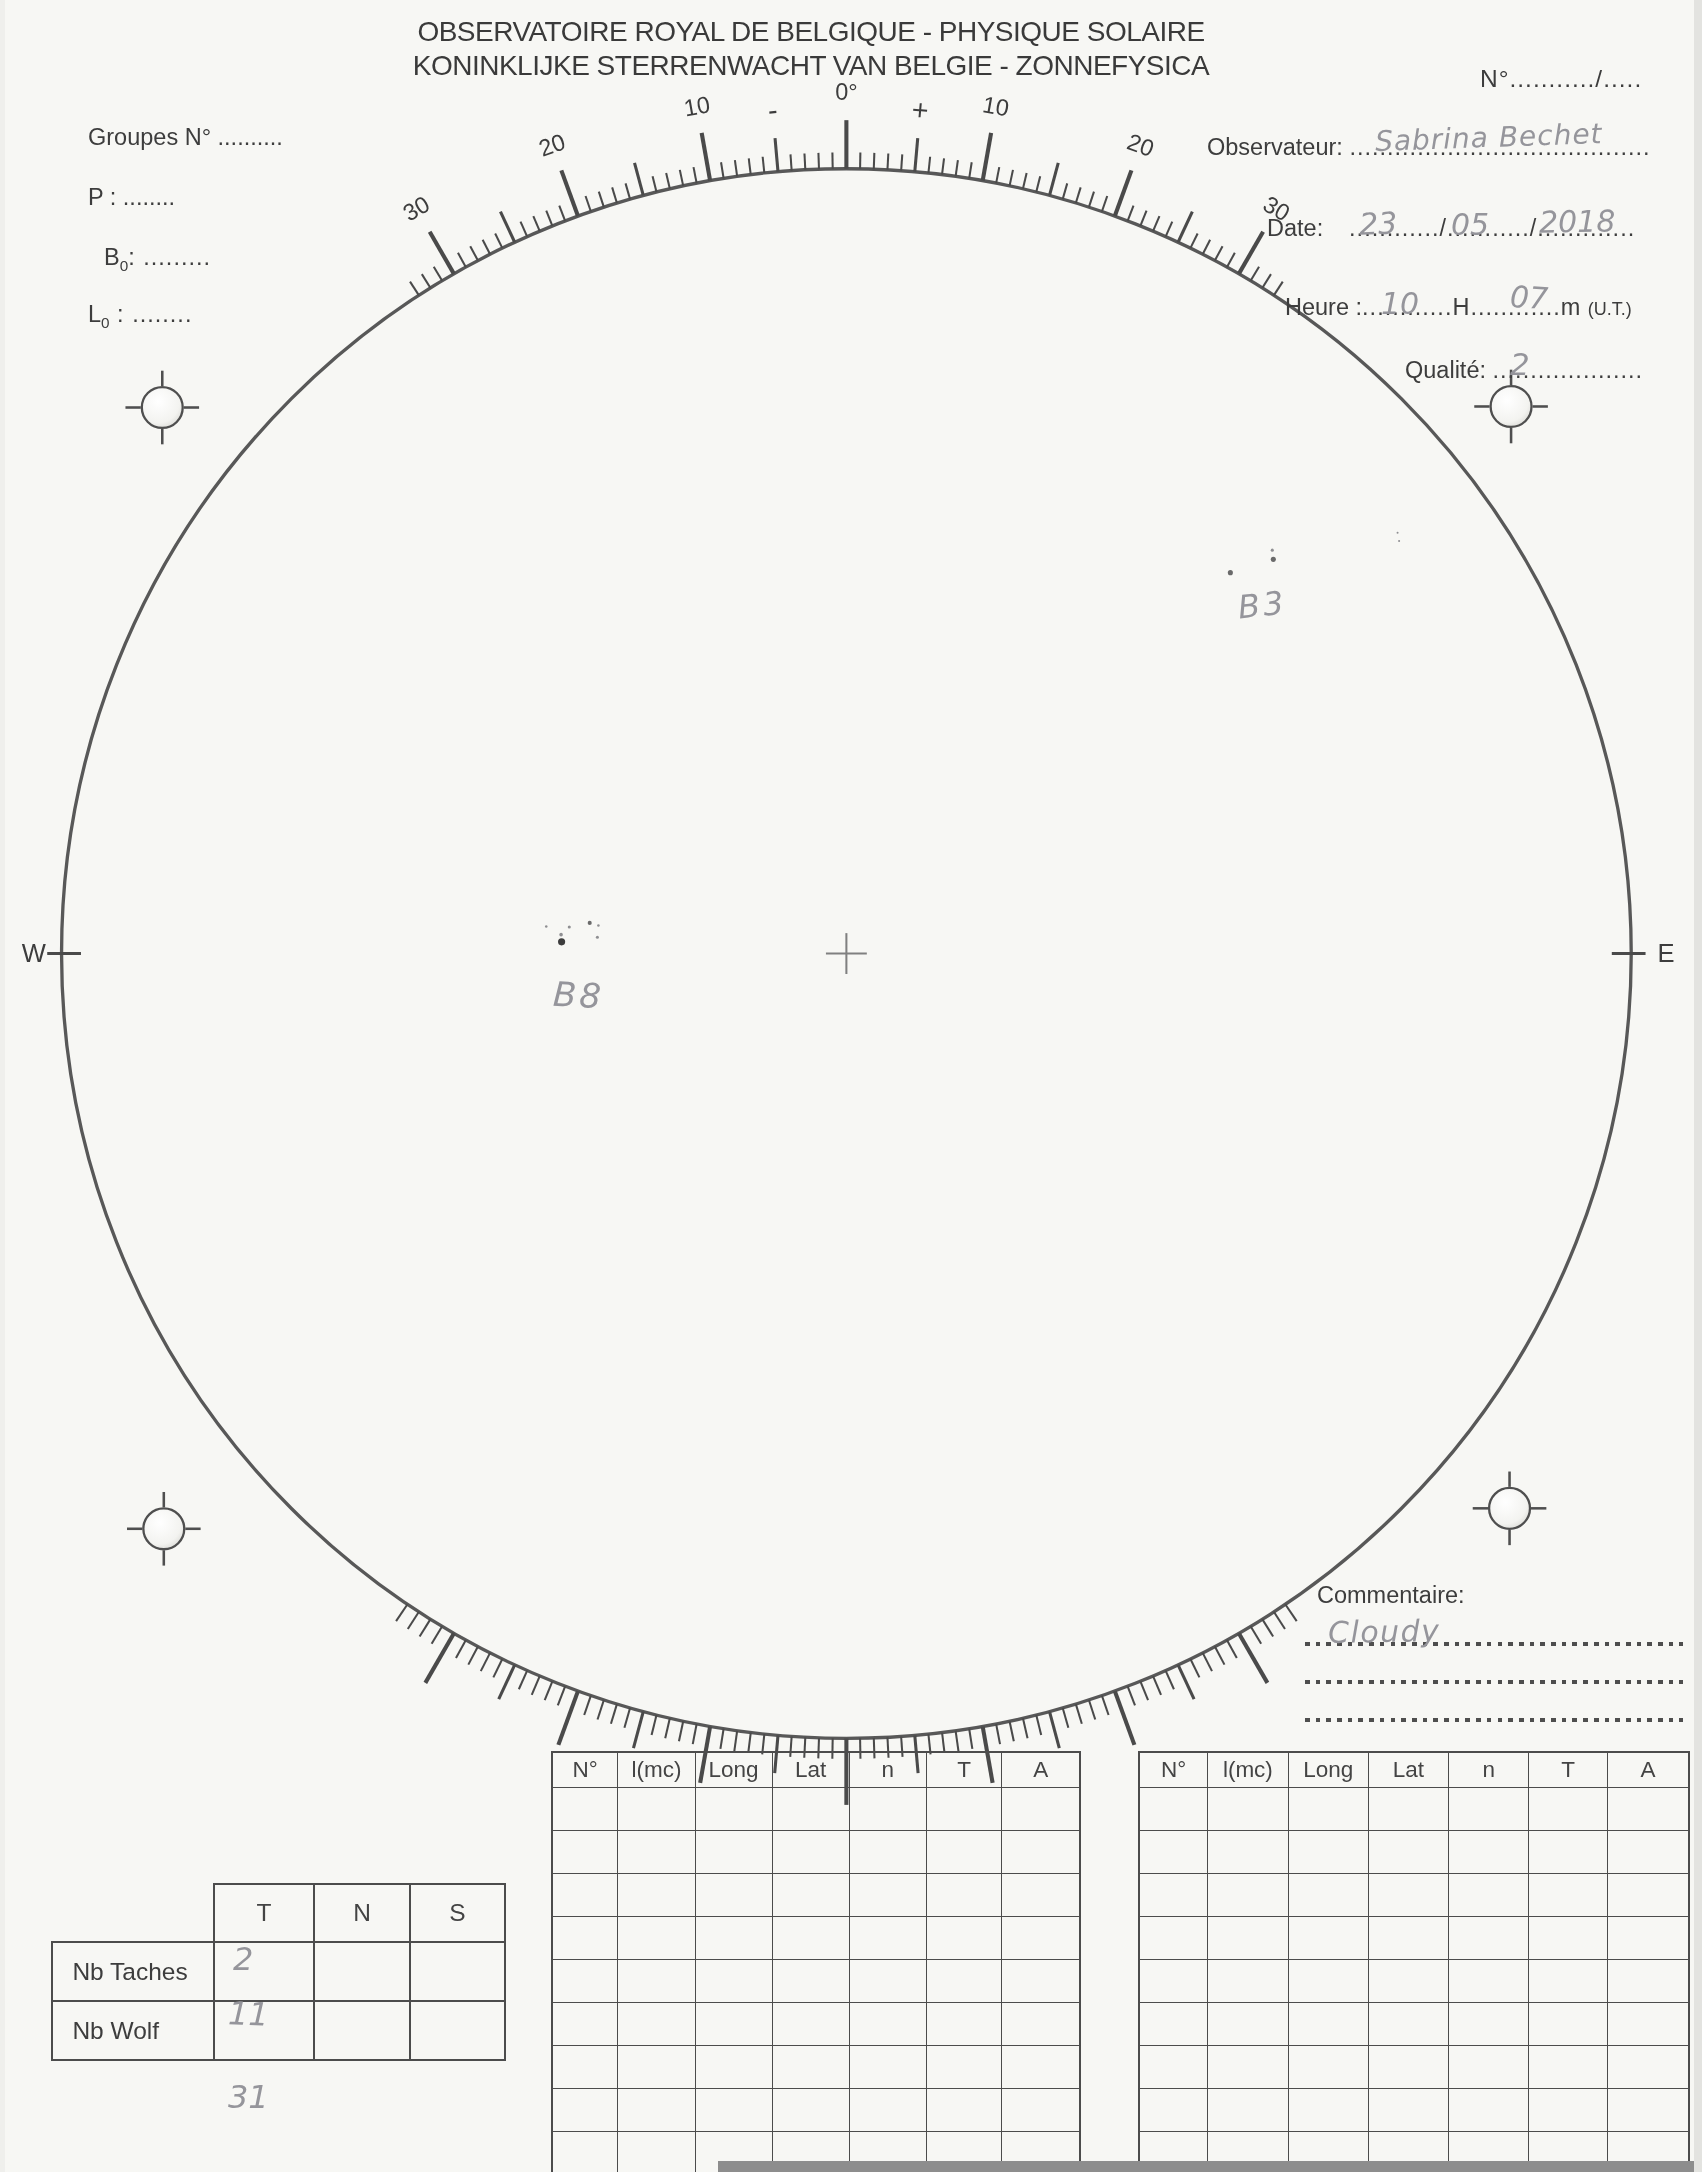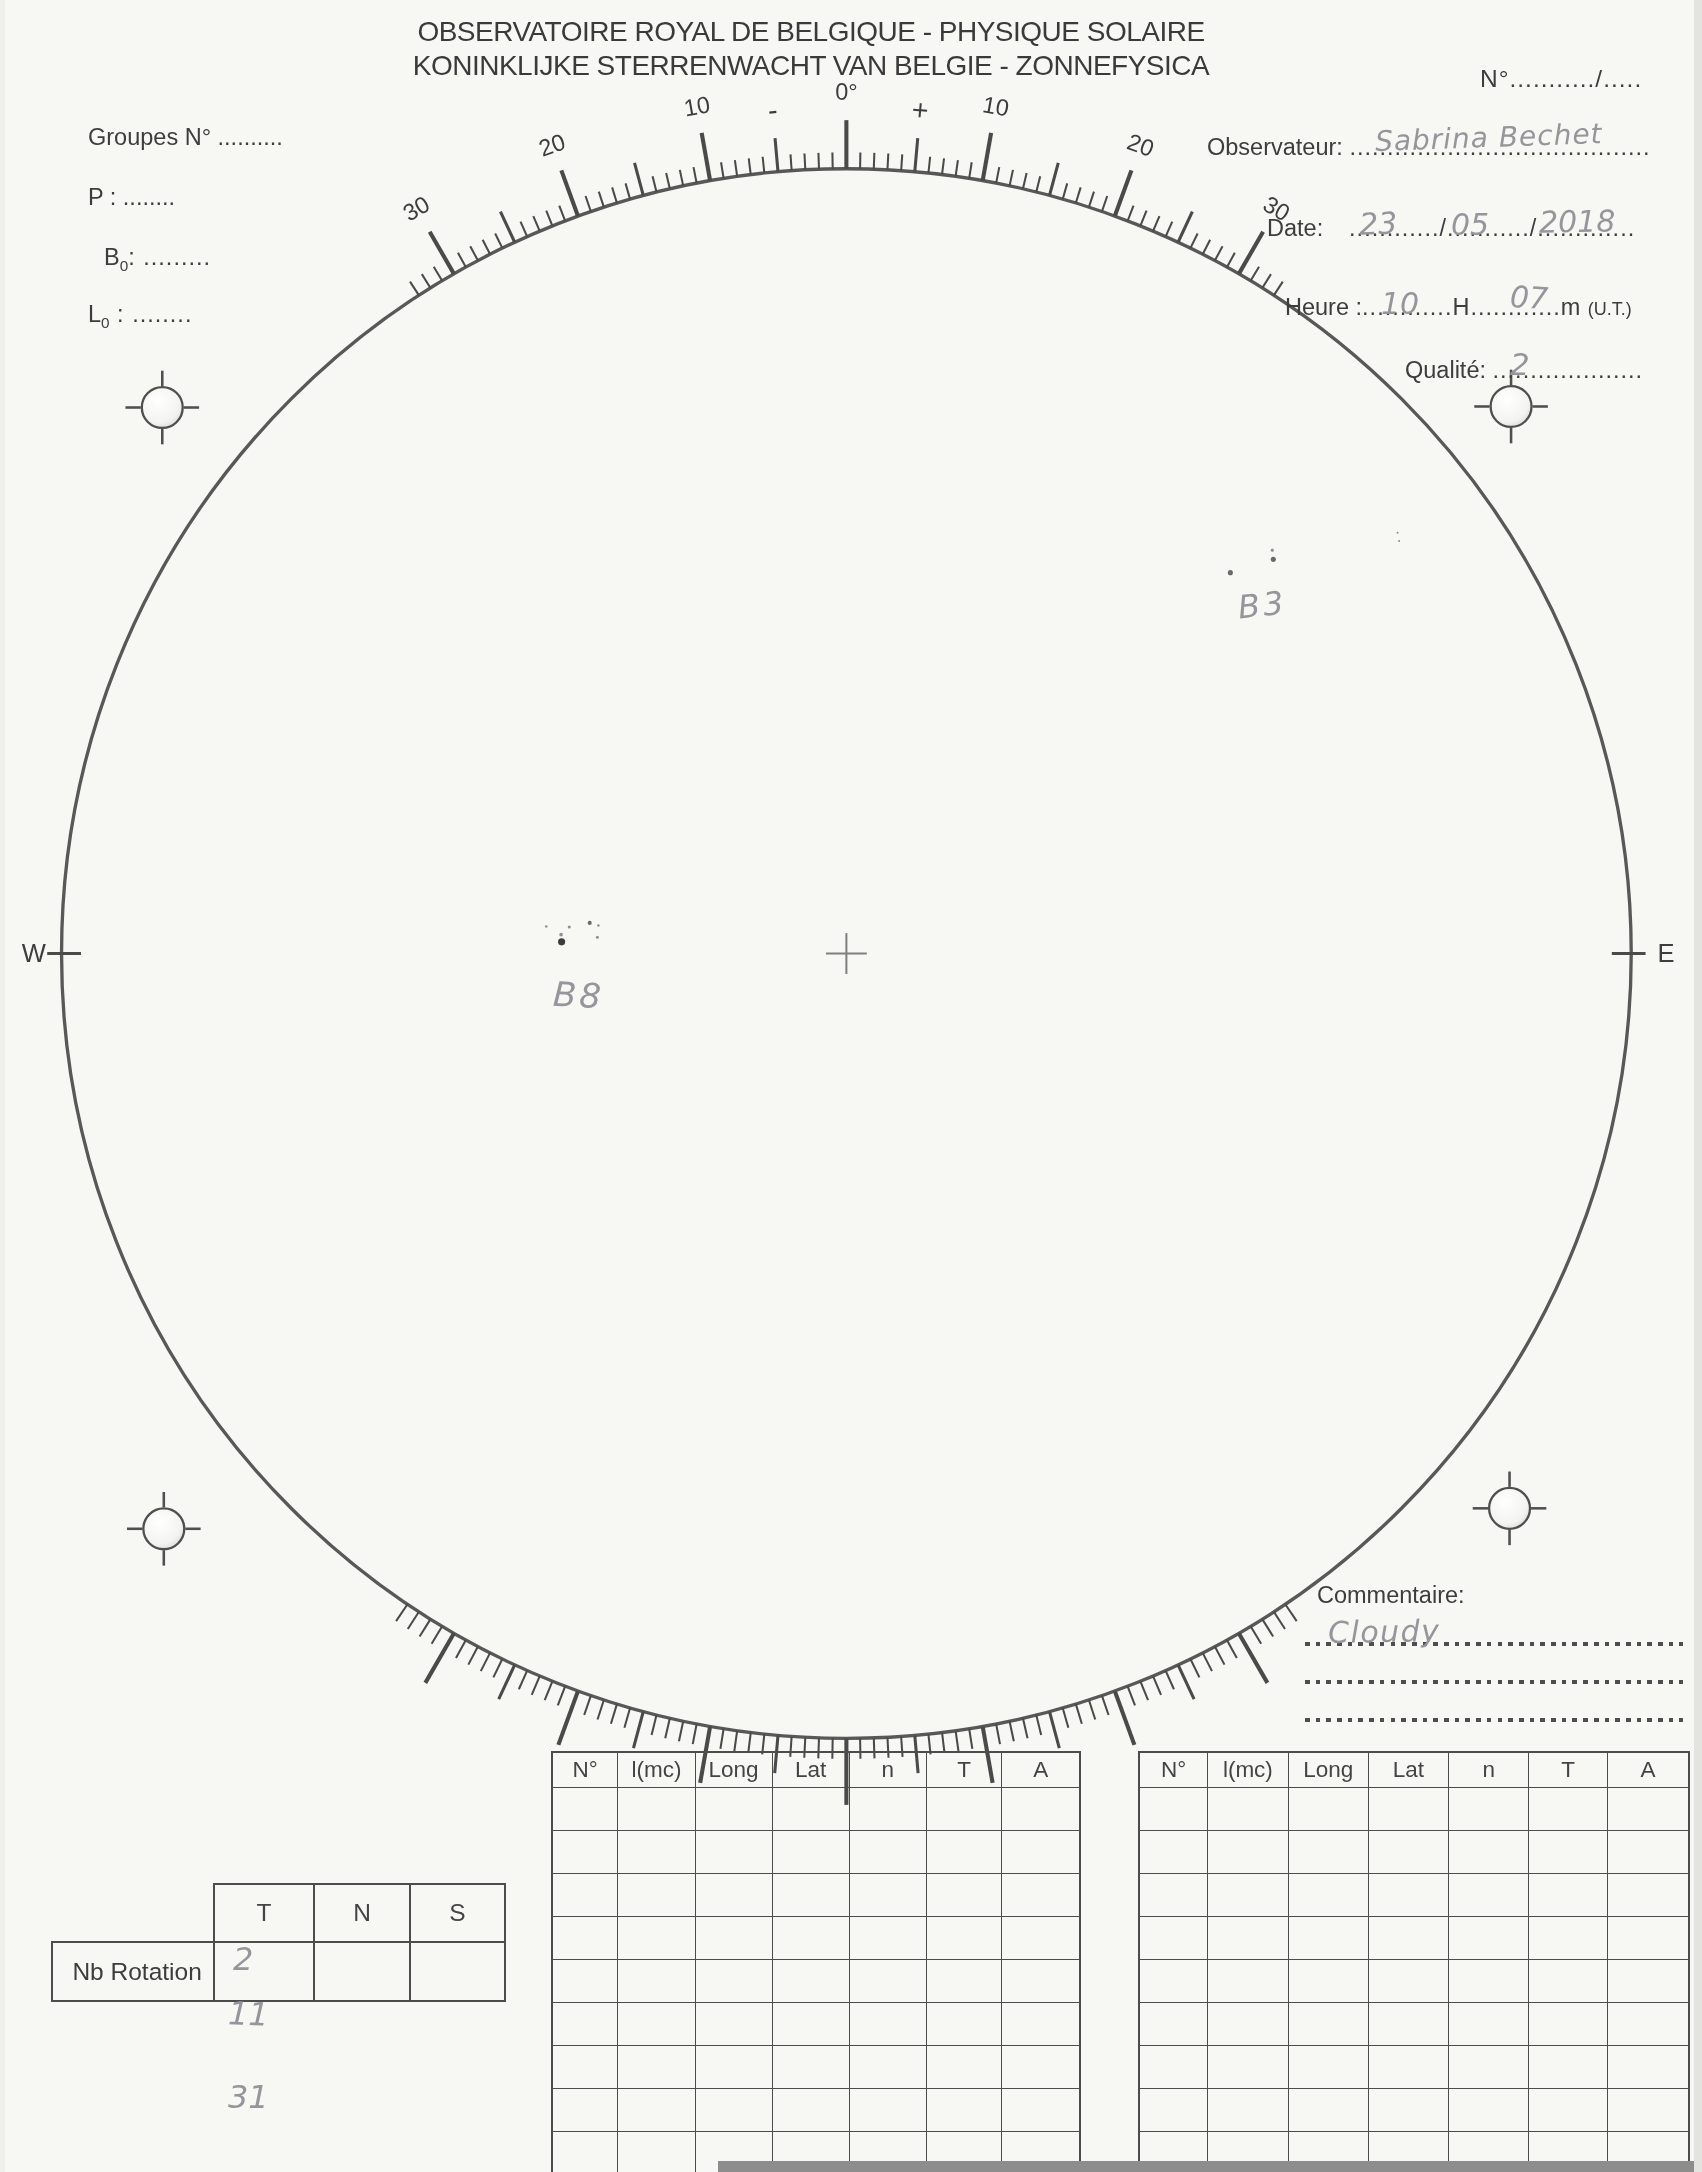--- a/index.html
+++ b/index.html
@@ -493,21 +493,27 @@
         <col style="width:95px">
       </colgroup>
     <tbody>
         <tr>
           <td class="ghost"></td>
           <th class="hdr">T</th>
           <th class="hdr">N</th>
           <th class="hdr">S</th>
         </tr>
         <tr>
-          <th class="lbl">Nb Rotation</th>
+          <th class="lbl">Nb Taches</th>
+          <td></td>
+          <td></td>
+          <td></td>
+        </tr>
+        <tr>
+          <th class="lbl">Nb Wolf</th>
           <td></td>
           <td></td>
           <td></td>
         </tr>
       </tbody>
   </table>
   <div class="abs hand" style="left:233px;top:1940px;font-size:32px;">2</div>
   <div class="abs hand" style="left:228px;top:1995px;font-size:32px;transform:rotate(2deg);">11</div>
   <div class="abs hand" style="left:228px;top:2050px;font-size:32px;margin-top:28px;">31</div>
 

